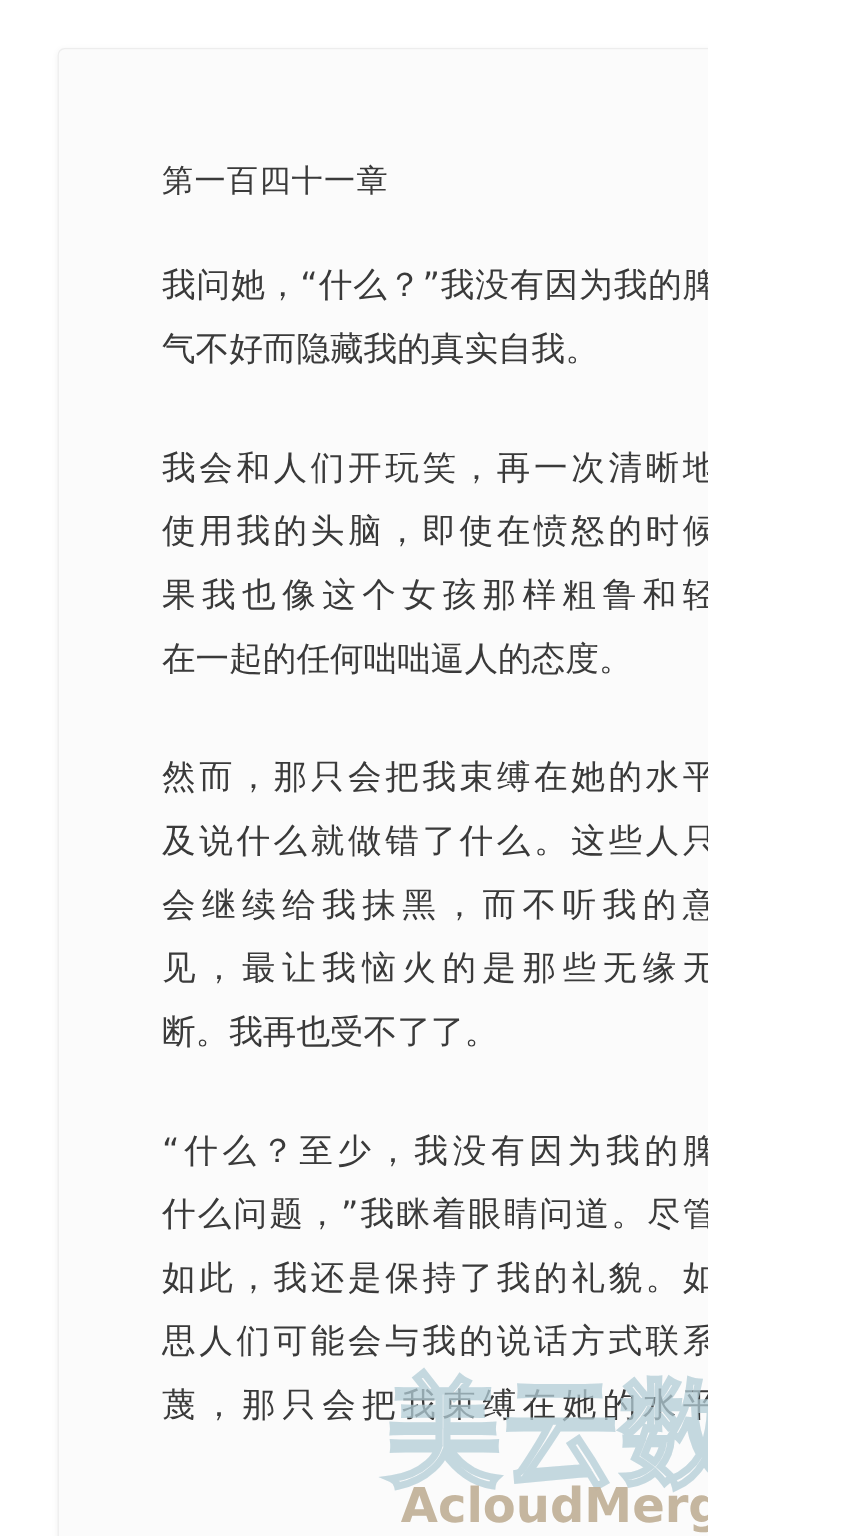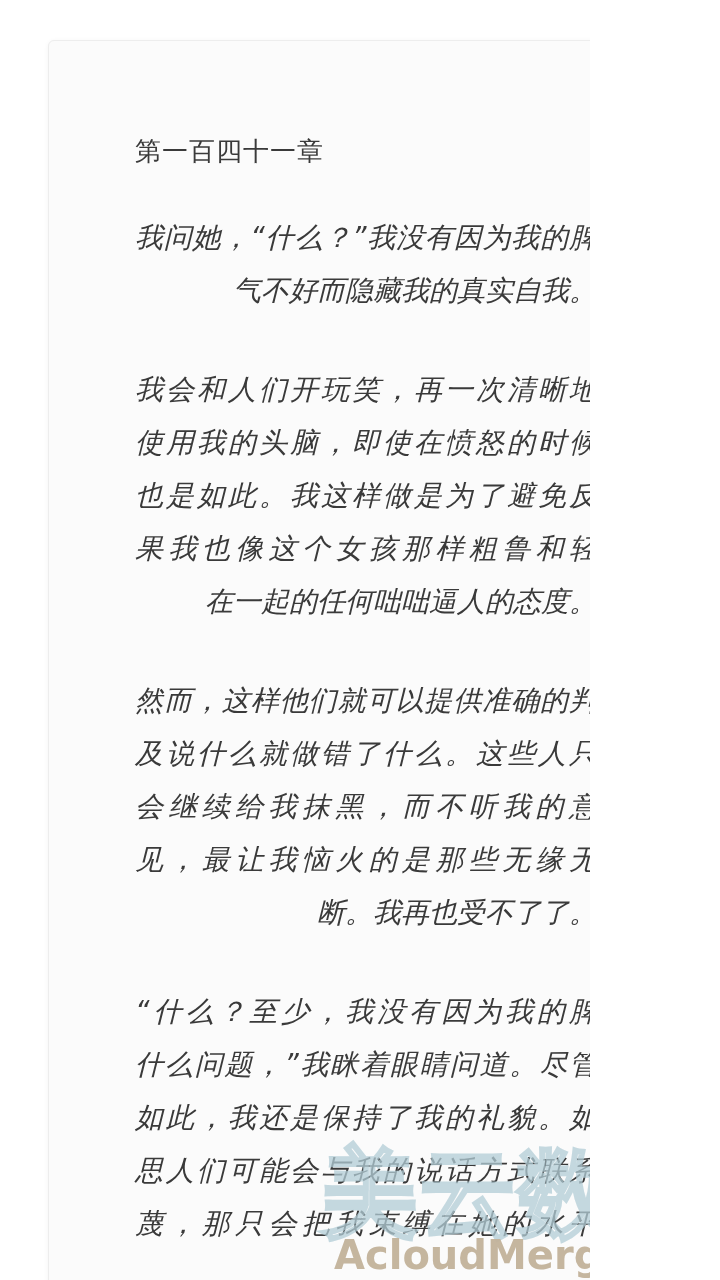--- a/index.html
+++ b/index.html
@@ -36,28 +36,27 @@
     margin: 0 0 46px 0;
   }
   .text-line {
     width: 462px;
     height: 53px;
     line-height: 53px;
     font-size: 28px;
     color: #3a3a3a;
     white-space: nowrap;
     overflow: visible;
-    font-style: italic;
   }
   .text-line.justified {
     text-align: justify;
     text-align-last: justify;
   }
   .text-line.plain {
-    text-align: right;
+    text-align: left;
   }
   .wm-cjk {
     position: absolute;
     left: 322px;
     top: 1128px;
     font-size: 96px;
     line-height: 130px;
     font-weight: 700;
     letter-spacing: 2px;
     color: transparent;
@@ -84,26 +83,25 @@
   <div class="card">
     <h1 class="chapter-title">第一百四十一章</h1>
     <div id="article-body">
         <div class="paragraph">
           <div class="text-line justified">我问她，“什么？”我没有因为我的脾</div>
           <div class="text-line plain">气不好而隐藏我的真实自我。</div>
         </div>
         <div class="paragraph">
           <div class="text-line justified">我会和人们开玩笑，再一次清晰地</div>
           <div class="text-line justified">使用我的头脑，即使在愤怒的时候</div>
-          <div class="text-line justified">也是如此。我这样做是为了避免反</div>
           <div class="text-line justified">果我也像这个女孩那样粗鲁和轻</div>
           <div class="text-line plain">在一起的任何咄咄逼人的态度。</div>
         </div>
         <div class="paragraph">
-          <div class="text-line justified">然而，这样他们就可以提供准确的判</div>
+          <div class="text-line justified">然而，那只会把我束缚在她的水平</div>
           <div class="text-line justified">及说什么就做错了什么。这些人只</div>
           <div class="text-line justified">会继续给我抹黑，而不听我的意</div>
           <div class="text-line justified">见，最让我恼火的是那些无缘无</div>
           <div class="text-line plain">断。我再也受不了了。</div>
         </div>
         <div class="paragraph">
           <div class="text-line justified">“什么？至少，我没有因为我的脾</div>
           <div class="text-line justified">什么问题，”我眯着眼睛问道。尽管</div>
           <div class="text-line justified">如此，我还是保持了我的礼貌。如</div>
           <div class="text-line justified">思人们可能会与我的说话方式联系</div>

